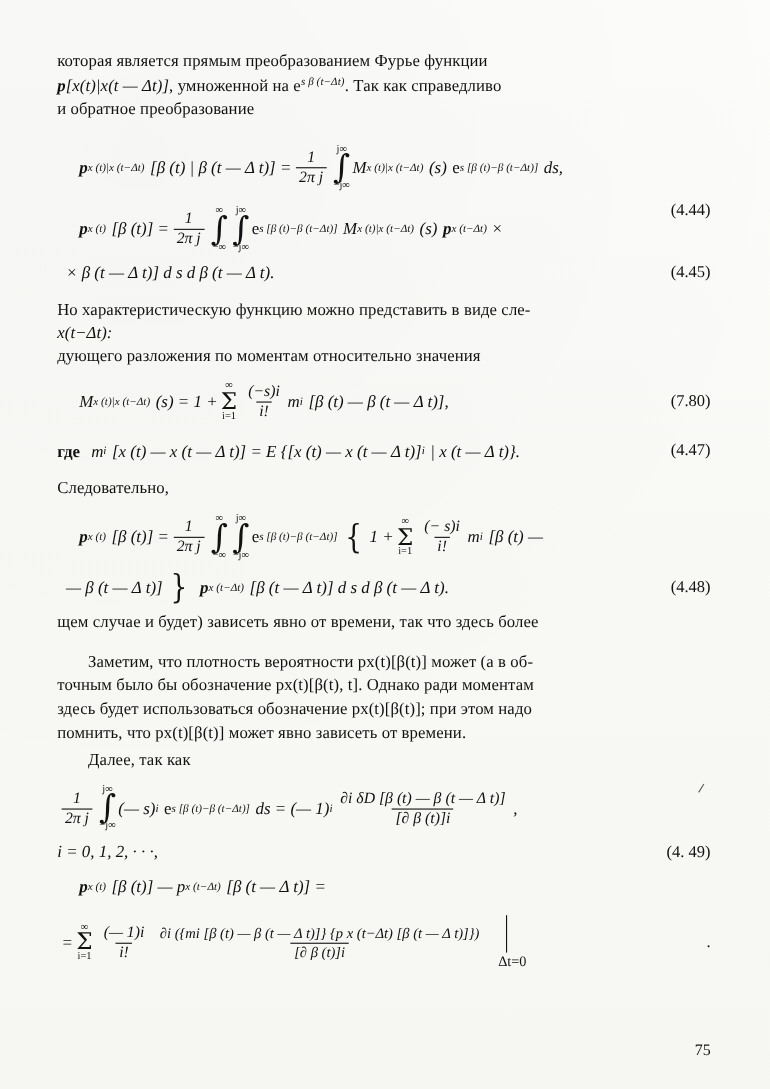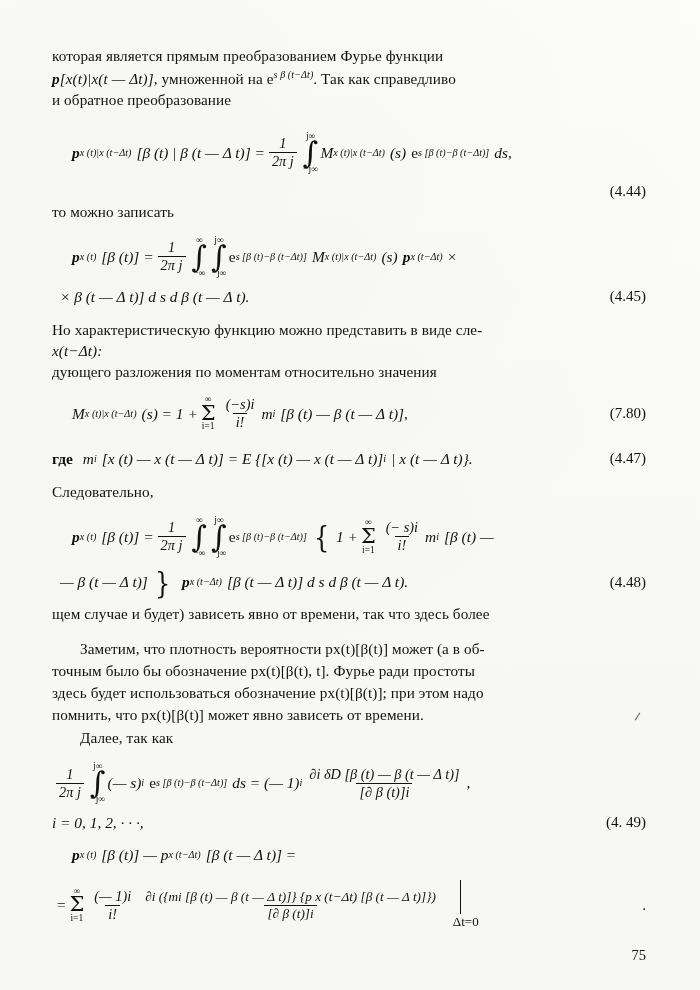--- a/index.html
+++ b/index.html
@@ -207,21 +207,20 @@
       <span>(s)</span>
         <span class="sp"></span>
       <span class="nb">e</span>
         <span class="sup">s [β (t)−β (t−Δt)]</span>
         <span class="sp"></span>
       <span>ds,</span>
     </div>
     <div class="eqno" style="bottom:-26px;">(4.44)</div>
   </div>
 
-  <p class="para" style="margin-top:28px;">то можно записать</p>
 
   <div class="eqblock" style="margin-top:14px;">
     <div class="eqbody ind2">
       <span class="bold ital">p</span>
         <span class="sub">x (t)</span>
         <span class="sp"></span>
       <span>[β (t)] =</span>
       <span class="frac">
         <span class="num">1</span>
         <span class="den">2π j</span>
@@ -357,21 +356,21 @@
       <span class="bold ital">p</span>
         <span class="sub">x (t−Δt)</span>
         <span class="sp"></span>
       <span>[β (t — Δ t)] d s d β (t — Δ t).</span>
       <span class="eqno rowright">(4.48)</span>
     </div>
   </div>
 
   <p class="para">щем случае и будет) зависеть явно от времени, так что здесь более</p>
   <p class="para indent" style="margin-top:16px;">Заметим, что плотность вероятности px(t)[β(t)] может (а в об-</p>
-  <p class="para">точным было бы обозначение px(t)[β(t), t]. Фурье ради простоты</p>
+  <p class="para">точным было бы обозначение px(t)[β(t), t]. Однако ради моментам</p>
   <p class="para">здесь будет использоваться обозначение px(t)[β(t)]; при этом надо</p>
   <p class="para">помнить, что px(t)[β(t)] может явно зависеть от времени.</p>
 
   <p class="para indent" style="margin-top:4px;">Далее, так как</p>
 
   <div class="eqblock" style="margin-top:14px;">
     <div class="eqbody" style="padding-left:0;">
       <span class="frac">
         <span class="num">1</span>
         <span class="den">2π j</span>

